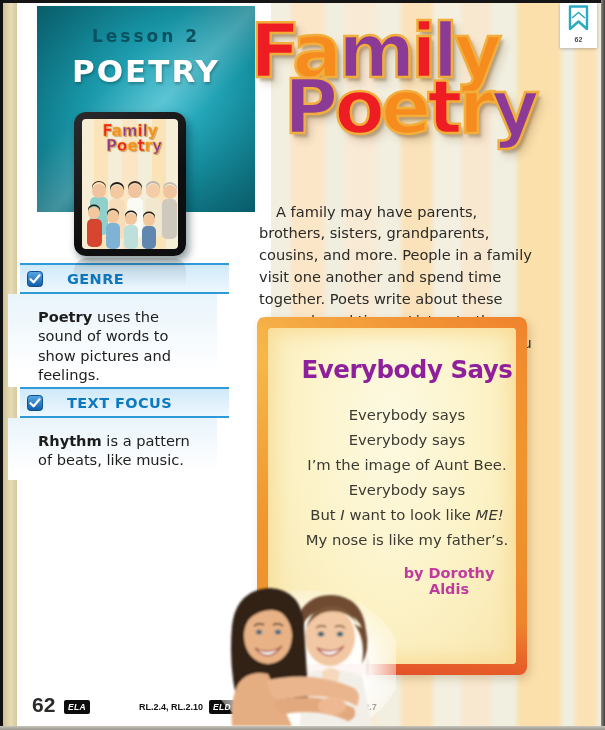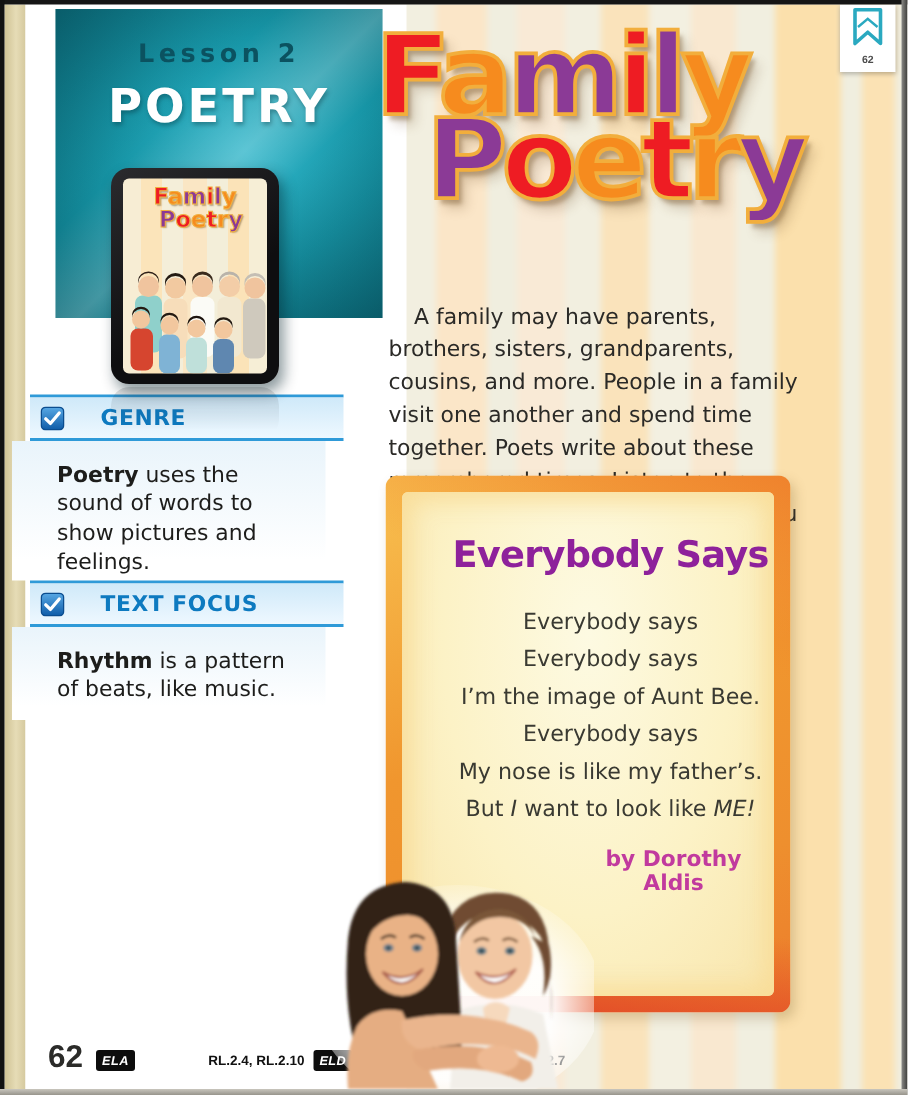--- a/index.html
+++ b/index.html
@@ -221,22 +221,22 @@
   <p class="intro">A family may have parents, brothers, sisters, grandparents, cousins, and more. People in a family visit one another and spend time together. Poets write about these remembered times. Listen to the rhythm of these family poems as you read them.</p>
 
   <div class="poem-box">
     <div class="poem-inner">
       <div class="poem-title">Everybody Says</div>
       <div class="poem-lines" id="poem-lines">
           <div class="poem-line">Everybody says</div>
           <div class="poem-line">Everybody says</div>
           <div class="poem-line">I’m the image of Aunt Bee.</div>
           <div class="poem-line">Everybody says</div>
+          <div class="poem-line">But <i>I</i> want to look like <i>ME!</i></div>
           <div class="poem-line">My nose is like my father’s.</div>
-          <div class="poem-line">But <i>I</i> want to look like <i>ME!</i></div>
         </div>
       <div class="poem-author">by Dorothy Aldis</div>
     </div>
   </div>
 
   <svg class="photo" viewBox="0 0 186 146">
     <defs>
       <radialGradient id="glow" cx="50%" cy="55%" r="60%">
         <stop offset="55%" stop-color="#ffffff" stop-opacity=".95"></stop>
         <stop offset="100%" stop-color="#ffffff" stop-opacity="0"></stop>

